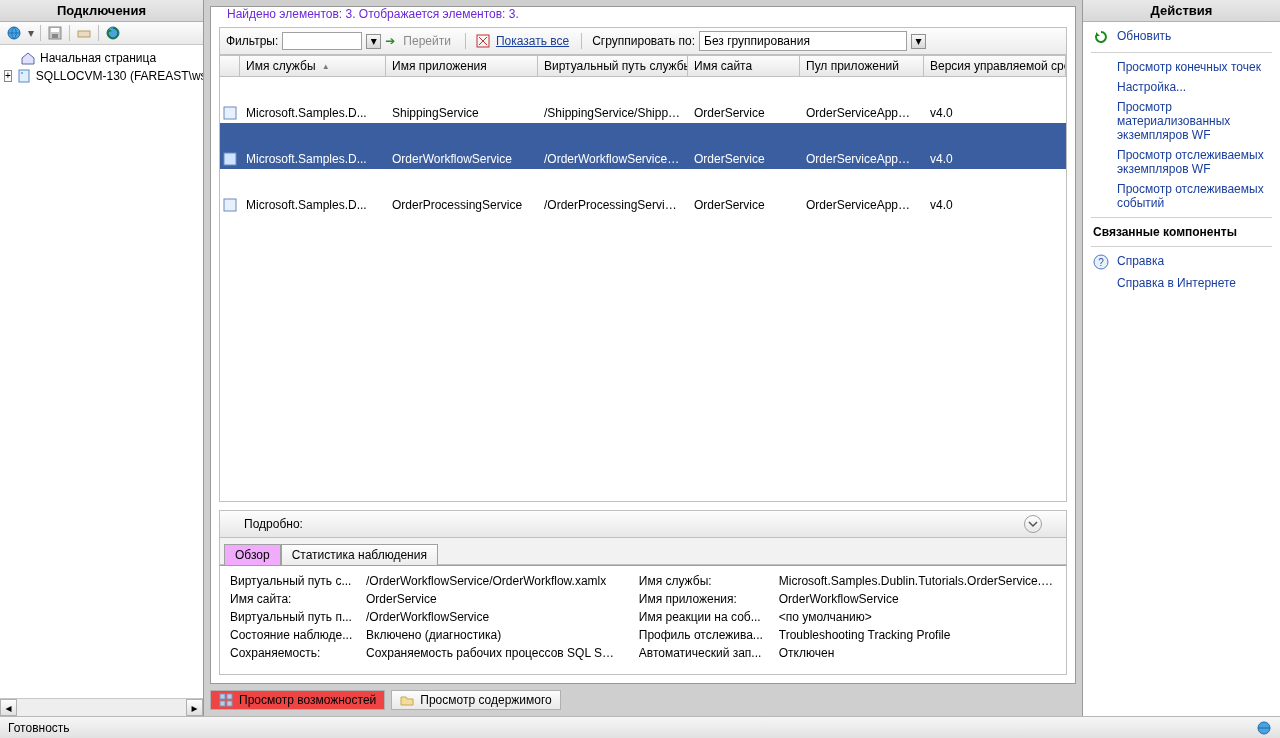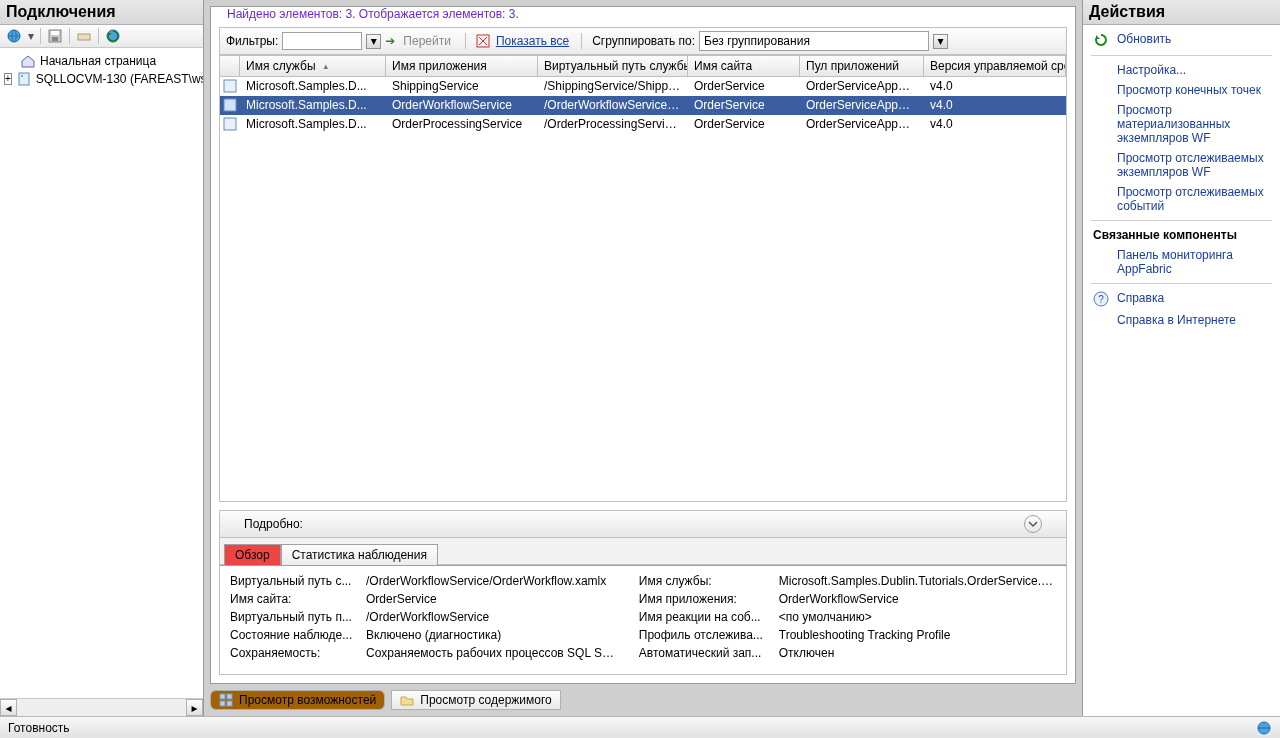--- a/index.html
+++ b/index.html
@@ -2,21 +2,21 @@
 <html><head>
 <meta charset="utf-8">
 <style>
   * { box-sizing: border-box; }
   html, body { margin: 0; padding: 0; font-family: "Segoe UI", Tahoma, sans-serif; font-size: 12px; color: #000; background: #fff; }
   .app { display: flex; flex-direction: column; width: 1280px; height: 738px; }
   .main-row { display: flex; flex: 1; min-height: 0; }
 
   
   .left-panel { width: 204px; display: flex; flex-direction: column; border-right: 1px solid #999; background: #f0f0f0; }
-  .panel-header { background: linear-gradient(#e8e8e8, #d8d8d8); border-bottom: 1px solid #b0b0b0; padding: 3px 6px; font-weight: bold; font-size: 16px; white-space: nowrap; overflow: hidden; }
+  .panel-header { background: linear-gradient(#e8e8e8, #d8d8d8); border-bottom: 1px solid #b0b0b0; padding: 3px 6px; font-weight: bold; font-size: 13px; white-space: nowrap; overflow: hidden; text-align: center; }
   .left-toolbar { display: flex; align-items: center; gap: 6px; padding: 3px 6px; background: linear-gradient(#fdfdfd,#e9e9e9); border-bottom: 1px solid #c8c8c8; }
   .tb-icon { width: 16px; height: 16px; display: inline-flex; align-items: center; justify-content: center; }
   .tb-sep { width: 1px; height: 16px; background: #c0c0c0; }
   .tree { flex: 1; background: #fff; overflow: auto; padding: 4px 0; }
   .tree-row { display: flex; align-items: center; gap: 4px; padding: 1px 4px; white-space: nowrap; }
   .expander { width: 12px; height: 12px; border: 1px solid #888; display: inline-flex; align-items: center; justify-content: center; font-size: 10px; line-height: 1; background: #fff; }
   .left-scrollbar { height: 18px; background: #eee; border-top: 1px solid #c8c8c8; position: relative; }
   .left-scrollbar .arrow { position: absolute; top: 0; width: 17px; height: 17px; background: linear-gradient(#fdfdfd,#e0e0e0); border: 1px solid #b0b0b0; display: flex; align-items: center; justify-content: center; }
   .left-scrollbar .arrow.left { left: 0; }
   .left-scrollbar .arrow.right { right: 0; }
@@ -28,59 +28,59 @@
   .center-heading h1 { margin: 0; font-size: 18px; font-weight: 600; }
   .center-desc { padding: 0 16px 2px 16px; color: #333; }
   .center-count { padding: 0 16px 6px 16px; color: #6d28d9; }
 
   
   .filter-bar { margin: 0 8px; border: 1px solid #c0c0c0; background: linear-gradient(#fdfdfd,#ececec); padding: 3px 6px; display: flex; align-items: center; gap: 4px; }
   .filter-input { width: 80px; height: 18px; border: 1px solid #a0a0a0; background: #fff; }
   .filter-go { color: #888; padding: 0 4px; }
   .filter-link { color: #1a3e9c; text-decoration: underline; cursor: pointer; padding: 0 2px; }
   .filter-sep { width: 1px; height: 16px; background: #c0c0c0; margin: 0 6px; }
-  .filter-select { height: 20px; width: 230px; border: 1px solid #a0a0a0; background: #fff; display: inline-flex; align-items: center; justify-content: space-between; padding: 0 4px; }
+  .filter-select { height: 20px; width: 208px; border: 1px solid #a0a0a0; background: #fff; display: inline-flex; align-items: center; justify-content: space-between; padding: 0 4px; }
   .dd-btn { width: 15px; height: 15px; background: linear-gradient(#f8f8f8,#d8d8d8); border: 1px solid #909090; display: inline-flex; align-items: center; justify-content: center; }
 
   
   .grid-wrap { margin: 0 8px; border: 1px solid #c0c0c0; flex: 1; display: flex; flex-direction: column; min-height: 0; overflow: hidden; }
   .grid-head { display: flex; background: linear-gradient(#fcfcfc,#e7e7e7); border-bottom: 1px solid #c0c0c0; }
   .gh-cell { border-right: 1px solid #c0c0c0; padding: 3px 6px; white-space: nowrap; overflow: hidden; text-overflow: ellipsis; display: flex; align-items: center; gap: 8px; }
   .gh-cell.icon-col { width: 20px; padding: 0; flex: none; }
   .sort-arrow { color: #777; font-size: 9px; }
   .grid-body { flex: 1; overflow: auto; }
   .grid-row { display: flex; border-bottom: 1px solid transparent; }
-  .gr-cell { padding: 2px 6px; white-space: nowrap; overflow: hidden; text-overflow: ellipsis; }
+  .gr-cell { padding: 2px 6px; white-space: nowrap; overflow: hidden; text-overflow: ellipsis; margin-top: 27px; }
   .gr-cell.icon-col { width: 20px; padding: 2px 2px; flex: none; display: flex; align-items: center; justify-content: center; }
   .grid-row.selected { background: #3b5ea0; color: #fff; }
   .grid-row.selected .svc-icon rect { fill: #cfe3ff; }
 
   .col-name { width: 146px; flex: none; }
   .col-app  { width: 152px; flex: none; }
   .col-path { width: 150px; flex: none; }
   .col-site { width: 112px; flex: none; }
   .col-pool { width: 124px; flex: none; }
   .col-ver  { flex: 1; }
 
   
   .details { margin: 8px 8px 8px 8px; }
   .details-header { background: linear-gradient(#fdfdfd,#e7e7e7); border: 1px solid #c0c0c0; padding: 4px 24px; display: flex; align-items: center; justify-content: space-between; }
   .collapse-btn { width: 18px; height: 18px; border: 1px solid #a0a0a0; border-radius: 9px; background: linear-gradient(#fefefe,#e8e8e8); display: flex; align-items: center; justify-content: center; }
   .tabs { display: flex; border: 1px solid #c0c0c0; border-top: none; background: #f2f2f2; padding: 6px 4px 0 4px; gap: 0; }
   .tab { border: 1px solid #a0a0a0; border-bottom: none; padding: 3px 10px; background: linear-gradient(#fdfdfd,#ececec); margin-bottom: -1px; position: relative; }
-  .tab.active { background: #ef4444; z-index: 2; }
+  .tab.active { background: #f0abfc; z-index: 2; }
   .details-body { border: 1px solid #c0c0c0; border-top: 1px solid #a0a0a0; background: #fff; padding: 8px 10px 14px 10px; display: flex; gap: 24px; }
   .details-col { display: grid; grid-template-columns: 128px auto; row-gap: 4px; column-gap: 8px; align-content: start; }
   .details-col.right { grid-template-columns: 132px auto; }
   .dl { white-space: nowrap; overflow: hidden; text-overflow: ellipsis; }
 
   
   .view-tabs { display: flex; gap: 6px; padding: 6px 6px; }
   .vtab { background: linear-gradient(#fdfdfd,#e9e9e9); border: 1px solid #b0b0b0; padding: 2px 8px; display: inline-flex; align-items: center; gap: 6px; }
-  .vtab.active { background: #a16207; border-radius: 6px; }
+  .vtab.active { background: #ef4444; }
 
   
   .right-panel { width: 198px; border-left: 1px solid #999; background: #f0f0f0; display: flex; flex-direction: column; }
   .actions-body { background: #fff; flex: 1; padding: 4px 0; }
   .action-row { display: flex; align-items: flex-start; gap: 8px; padding: 3px 10px; color: #1a3e9c; cursor: pointer; }
   .action-row .aicon { width: 16px; flex: none; display: inline-flex; align-items: center; justify-content: center; }
   .action-row.noicon { padding-left: 34px; }
   .actions-sep { height: 1px; background: #d0d0d0; margin: 4px 8px; }
   .actions-subhead { font-weight: bold; color: #000; padding: 3px 10px 3px 10px; }
 
@@ -310,28 +310,27 @@
         <div class="action-row">
           <span class="aicon">
             <svg class="mini-icon" viewBox="0 0 16 16">
                 <path d="M8 3a5 5 0 1 1-4.7 3.2" fill="none" stroke="#1a8a1a" stroke-width="2"></path>
                 <path d="M3 3l0 4 4 0z" fill="#1a8a1a"></path>
               </svg>
           </span>
           <span>Обновить</span>
         </div>
         <div class="actions-sep"></div>
+        <div class="action-row noicon">Просмотр конечных точек</div>
         <div class="action-row noicon">Настройка...</div>
-        <div class="action-row noicon">Просмотр конечных точек</div>
         <div class="action-row noicon">Просмотр материализованных экземпляров WF</div>
         <div class="action-row noicon">Просмотр отслеживаемых экземпляров WF</div>
         <div class="action-row noicon">Просмотр отслеживаемых событий</div>
         <div class="actions-sep"></div>
         <div class="actions-subhead">Связанные компоненты</div>
-        <div class="action-row noicon">Панель мониторинга AppFabric</div>
         <div class="actions-sep"></div>
         <div class="action-row">
           <span class="aicon">
             <svg class="mini-icon" viewBox="0 0 16 16">
                 <circle cx="8" cy="8" r="7" fill="#e8f1fb" stroke="#4a7ac0"></circle>
                 <text x="8" y="12" text-anchor="middle" font-size="10" fill="#2a5aa0" font-family="sans-serif">?</text>
               </svg>
           </span>
           <span>Справка</span>
         </div>

